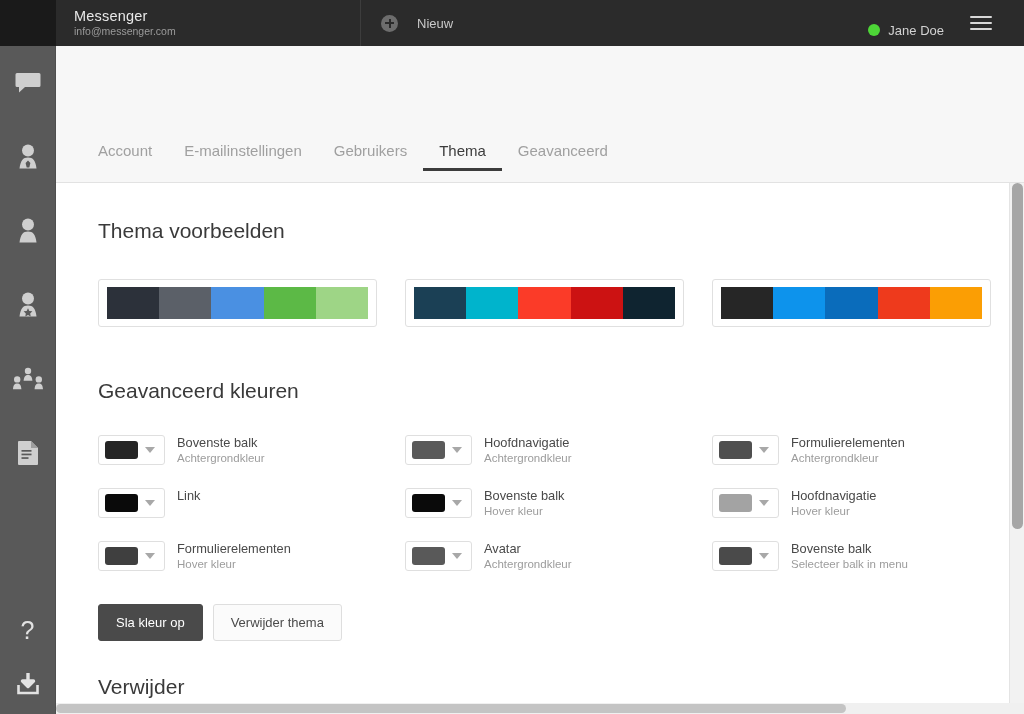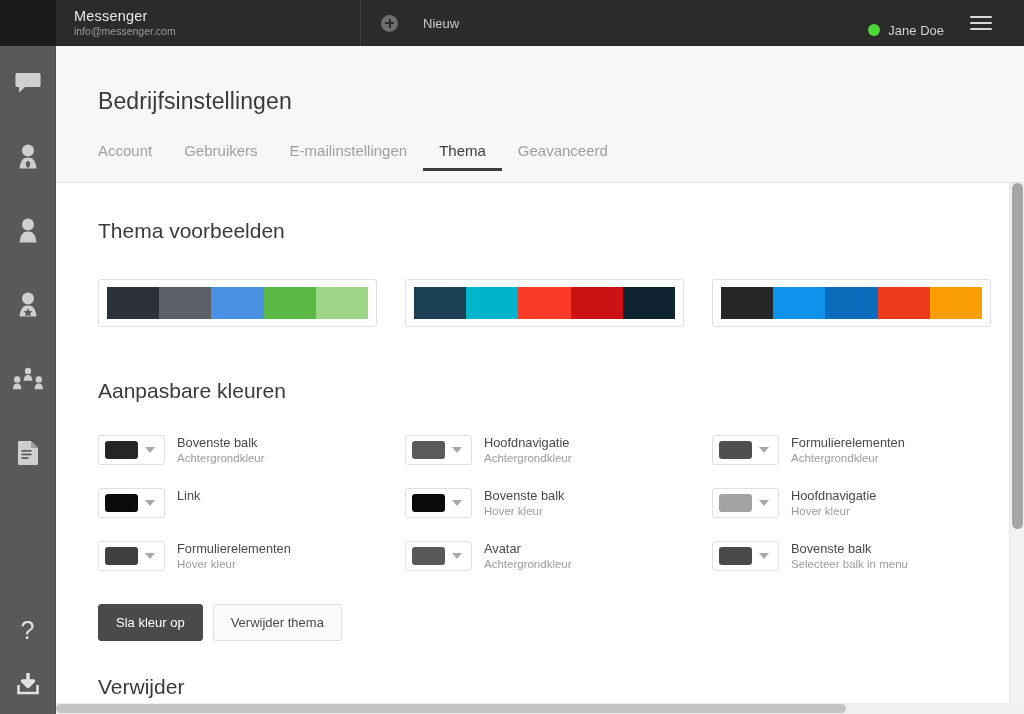--- a/index.html
+++ b/index.html
@@ -17,21 +17,21 @@
     background: #2b2b2b; display: flex; align-items: stretch; z-index: 30;
   }
   .topbar-left-pad { width: 56px; height: 46px; background: #1a1a1a; flex: 0 0 56px; }
   .brand {
     flex: 0 0 305px; display: flex; flex-direction: column; justify-content: center;
     padding-left: 18px; border-right: 1px solid #3d3d3d; height: 46px;
   }
   .brand-title { color: #e8e8e8; font-size: 14.5px; line-height: 16px; letter-spacing: .2px; }
   .brand-sub { color: #9b9b9b; font-size: 10.5px; line-height: 13px; margin-top: 1px; }
   .new-btn {
-    display: flex; align-items: center; gap: 25px; padding: 0 20px; height: 46px;
+    display: flex; align-items: center; gap: 19px; padding: 0 20px; height: 46px;
     cursor: pointer;
   }
   .plus-icon {
     width: 17px; height: 17px; border-radius: 50%; background: #6d6d6d;
     position: relative; flex: 0 0 17px;
   }
   .plus-icon::before, .plus-icon::after {
     content: ""; position: absolute; background: #2b2b2b;
   }
   .plus-icon::before { left: 4px; top: 7.5px; width: 9px; height: 2px; }
@@ -243,25 +243,24 @@
           <svg width="26" height="24" viewBox="0 0 26 24">
             <path d="M13 1v9.5M13 14.5l-5.5-5.5h11z" stroke="#e2e2e2" stroke-width="3.4" fill="#e2e2e2" stroke-linejoin="round"></path>
             <path d="M3.5 13v8h19v-8" stroke="#e2e2e2" stroke-width="2.6" fill="none"></path>
           </svg>
         </span>
       </div>
     </div>
   </div>
 
   <div class="header-panel">
-    <h1 class="page-title">Bedrijfsinstellingen</h1>
     <div class="tabs">
       <div class="tab">Account</div>
+      <div class="tab">E-mailinstellingen</div>
       <div class="tab">Gebruikers</div>
-      <div class="tab">E-mailinstellingen</div>
       <div class="tab active">Thema</div>
       <div class="tab">Geavanceerd</div>
     </div>
   </div>
 
   <div class="content">
     <div class="content-inner">
 
       <h2 class="section-title">Thema voorbeelden</h2>
 
@@ -282,21 +281,21 @@
         </div>
         <div class="theme-card">
           <span class="sw" style="background:#262626"></span>
           <span class="sw" style="background:#0d93ec"></span>
           <span class="sw" style="background:#0a6cbb"></span>
           <span class="sw" style="background:#ee3a1c"></span>
           <span class="sw" style="background:#fb9e04"></span>
         </div>
       </div>
 
-      <h2 class="section-title second">Aanpasbare kleuren</h2>
+      <h2 class="section-title second">Geavanceerd kleuren</h2>
 
       <div class="picker-grid">
 
         <div class="picker">
           <div class="picker-control">
             <span class="swatch" style="background:#252525"></span>
             <span class="caret"></span>
           </div>
           <div class="picker-labels">
             <span class="picker-main">Bovenste balk</span>

